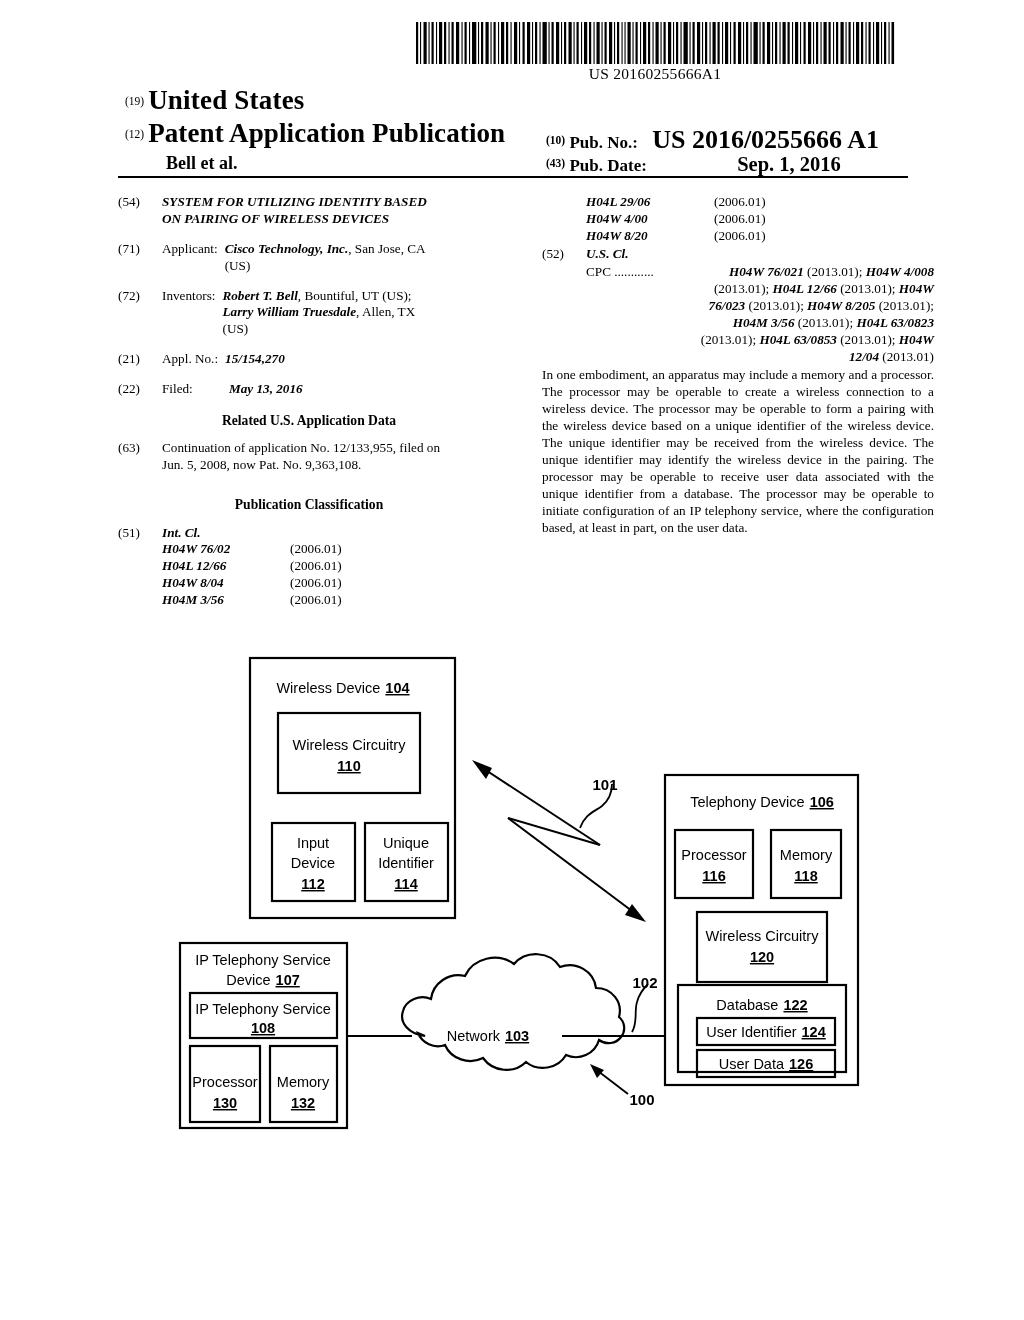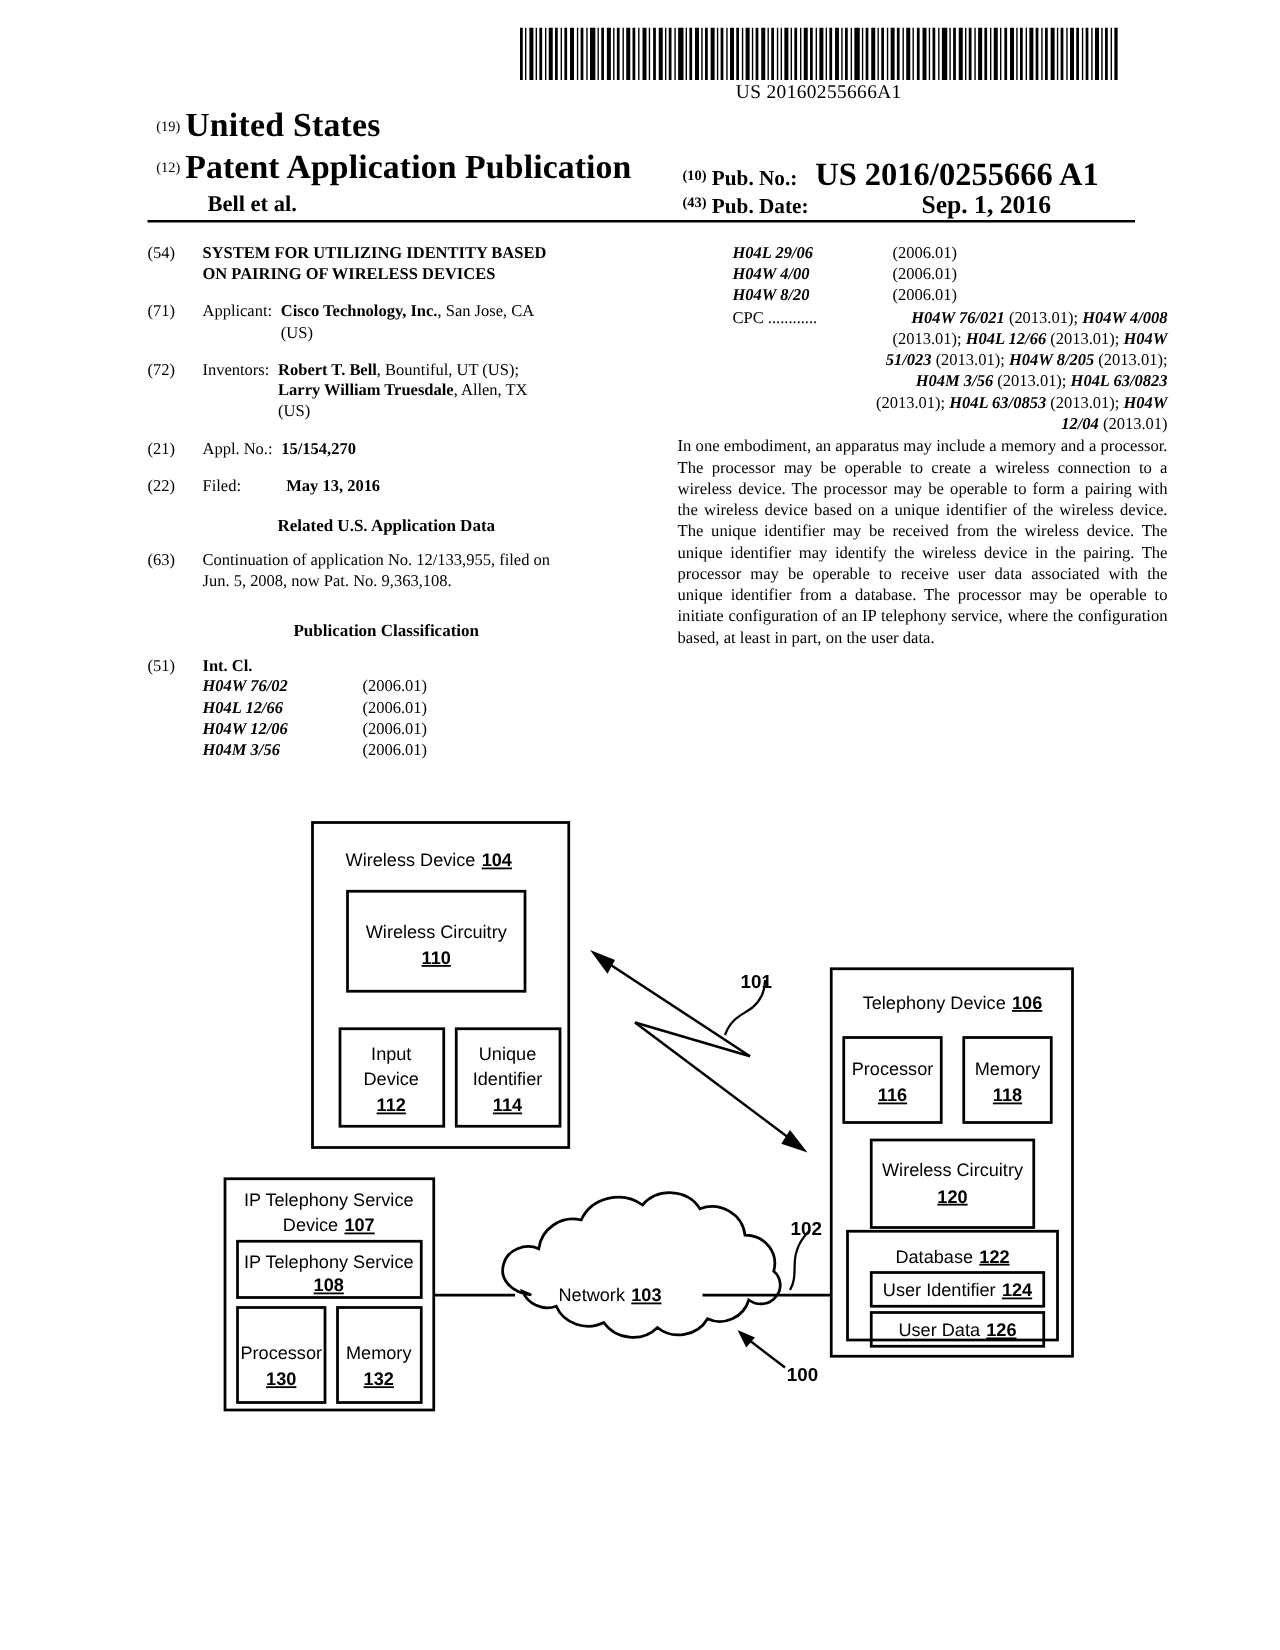--- a/index.html
+++ b/index.html
@@ -115,21 +115,21 @@
     top: 194px;
     width: 392px;
     font-size: 13.2px;
     line-height: 1.28;
   }
 
   .field { display: flex; margin-bottom: 13px; }
   .fnum { width: 44px; flex: 0 0 44px; }
   .flabel { flex: 0 0 auto; padding-right: 7px; }
   .fbody { flex: 1 1 auto; }
-  .bold { font-weight: bold; }
+  .bold { font-weight: bold; font-style: italic; }
   .ital { font-style: italic; font-weight: bold; }
   .center-head {
     text-align: center;
     font-weight: bold;
     font-size: 13.6px;
     margin: 3px 0 11px 0;
   }
   .ipc-line { display: flex; margin-top: 0px; }
   .ipc-code {
     width: 128px;
@@ -390,21 +390,21 @@
       <div class="bold">Int. Cl.</div>
       <div class="ipc-line">
         <div class="ipc-code">H04W 76/02</div>
         <div class="ipc-ver">(2006.01)</div>
       </div>
       <div class="ipc-line">
         <div class="ipc-code">H04L 12/66</div>
         <div class="ipc-ver">(2006.01)</div>
       </div>
       <div class="ipc-line">
-        <div class="ipc-code">H04W 12/06</div>
+        <div class="ipc-code">H04W 8/04</div>
         <div class="ipc-ver">(2006.01)</div>
       </div>
       <div class="ipc-line">
         <div class="ipc-code">H04M 3/56</div>
         <div class="ipc-ver">(2006.01)</div>
       </div>
     </div>
   </div>
 </div>
 
@@ -418,27 +418,31 @@
     <div class="ipc-line">
       <div class="ipc-code">H04W 4/00</div>
       <div class="ipc-ver">(2006.01)</div>
     </div>
     <div class="ipc-line">
       <div class="ipc-code">H04W 8/20</div>
       <div class="ipc-ver">(2006.01)</div>
     </div>
   </div>
 
+  <div class="field" style="margin-bottom:0;margin-top:1px;">
+    <div class="fnum">(52)</div>
+    <div class="fbody bold">U.S. Cl.</div>
+  </div>
 
   <div id="cpc-block">
     <div id="cpc-text">
       <span class="lead">CPC ............</span>
       <div><span class="ital">H04W 76/021</span><span> (2013.01); </span><span class="ital">H04W 4/008</span></div>
       <div><span>(2013.01); </span><span class="ital">H04L 12/66</span><span> (2013.01); </span><span class="ital">H04W</span></div>
-      <div><span class="ital">51/023</span><span> (2013.01); </span><span class="ital">H04W 8/205</span><span> (2013.01);</span></div>
+      <div><span class="ital">76/023</span><span> (2013.01); </span><span class="ital">H04W 8/205</span><span> (2013.01);</span></div>
       <div><span class="ital">H04M 3/56</span><span> (2013.01); </span><span class="ital">H04L 63/0823</span></div>
       <div><span>(2013.01); </span><span class="ital">H04L 63/0853</span><span> (2013.01); </span><span class="ital">H04W</span></div>
       <div><span class="ital">12/04</span><span> (2013.01)</span></div>
     </div>
   </div>
 
   <div id="abstract-body">In one embodiment, an apparatus may include a memory and a processor. The processor may be operable to create a wireless connection to a wireless device. The processor may be operable to form a pairing with the wireless device based on a unique identifier of the wireless device. The unique identifier may be received from the wireless device. The unique identifier may identify the wireless device in the pairing. The processor may be operable to receive user data associated with the unique identifier from a database. The processor may be operable to initiate configuration of an IP telephony service, where the configuration based, at least in part, on the user data.</div>
 </div>
 
 <div id="figure">

